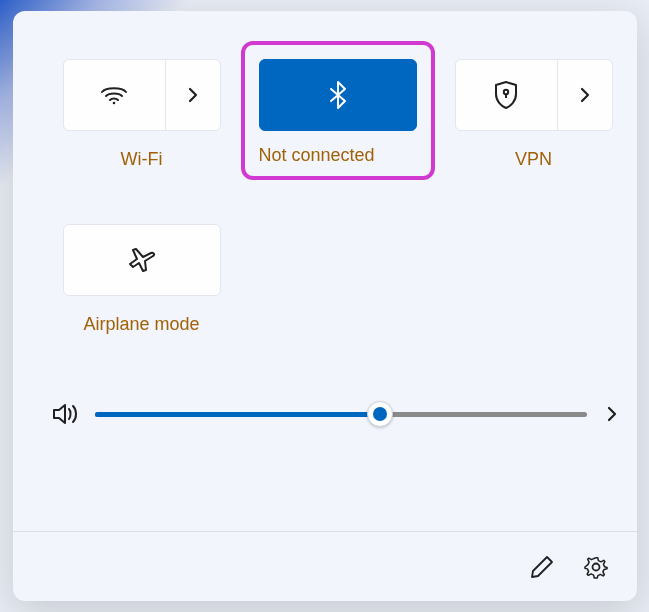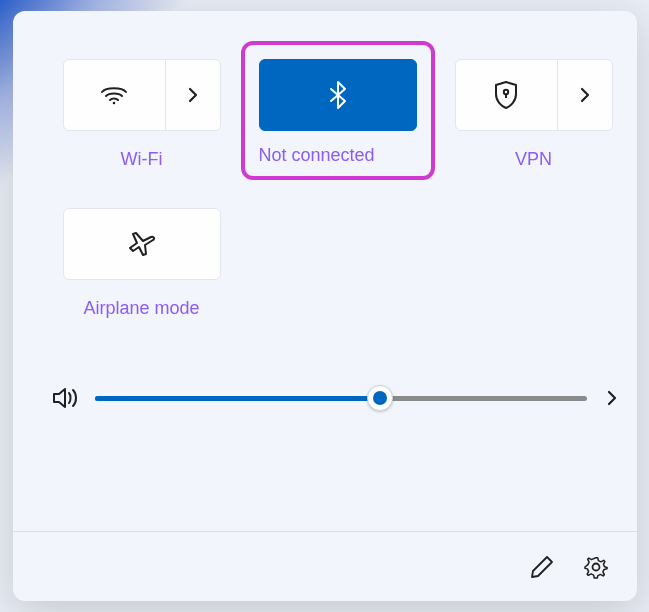--- a/index.html
+++ b/index.html
@@ -69,39 +69,39 @@
     .tile.split .tile-right {
       width: 54px;
       display: flex;
       align-items: center;
       justify-content: center;
       height: 100%;
     }
     .tile-label {
       margin-top: 18px;
       font-size: 18px;
-      color: #8b5cf6;
+      color: #a16207;
       text-align: center;
       margin-bottom: 38px;
     }
     .highlight-box {
       border: 4px solid #d13ad1;
       border-radius: 12px;
       padding: 14px 14px 6px 14px;
       margin: -18px -18px 26px -18px;
       display: flex;
       flex-direction: column;
       align-items: flex-start;
     }
     .highlight-box .tile-label {
       margin-bottom: 4px;
       margin-top: 14px;
     }
     .row2-spacing {
-      margin-top: 0;
+      margin-top: 16px;
     }
     
     .volume-row {
       display: flex;
       align-items: center;
       padding: 0 18px 0 38px;
       margin-top: 28px;
     }
     .vol-icon {
       margin-right: 16px;

